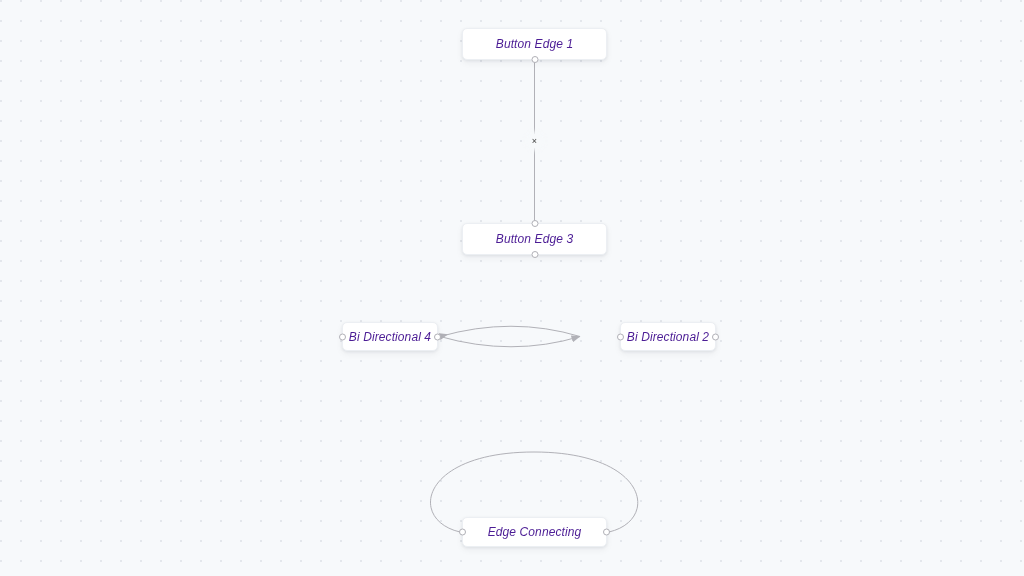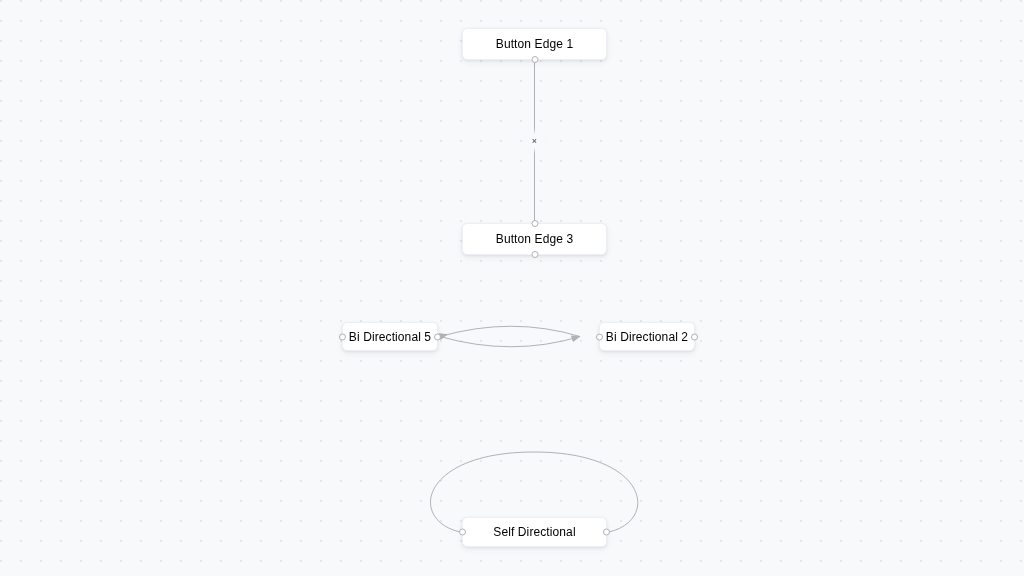--- a/index.html
+++ b/index.html
@@ -61,24 +61,25 @@
     box-shadow: 0 1px 3px rgba(16, 24, 40, 0.07),
                 0 3px 7px rgba(16, 24, 40, 0.05);
     display: flex;
     align-items: center;
     justify-content: center;
     cursor: grab;
   }
   .rf-node-label {
     font-size: 12px;
     line-height: 14px;
-    color: #000000;
+    color: #4c1d95;
     white-space: nowrap;
     letter-spacing: 0.1px;
     user-select: none;
+    font-style: italic;
   }
 
   
   .handle {
     position: absolute;
     width: 7px;
     height: 7px;
     box-sizing: border-box;
     border-radius: 50%;
     background: #ffffff;
@@ -143,33 +144,33 @@
       <div class="handle bottom"></div>
     </div>
 
     <div class="rf-node" style="left:462px; top:223px; width:145px; height:32px;">
       <span class="rf-node-label">Button Edge 3</span>
       <div class="handle top"></div>
       <div class="handle bottom"></div>
     </div>
 
     <div class="rf-node" style="left:342px; top:322px; width:96px; height:29px;">
-      <span class="rf-node-label">Bi Directional 5</span>
+      <span class="rf-node-label">Bi Directional 4</span>
       <div class="handle left"></div>
       <div class="handle right"></div>
     </div>
 
-    <div class="rf-node" style="left:599px; top:322px; width:96px; height:29px;">
+    <div class="rf-node" style="left:620px; top:322px; width:96px; height:29px;">
       <span class="rf-node-label">Bi Directional 2</span>
       <div class="handle left"></div>
       <div class="handle right"></div>
     </div>
 
     <div class="rf-node" style="left:462px; top:517px; width:145px; height:30px;">
-      <span class="rf-node-label">Self Directional</span>
+      <span class="rf-node-label">Edge Connecting</span>
       <div class="handle left"></div>
       <div class="handle right"></div>
     </div>
   </div>
 
   <button class="edge-button" style="left:527.5px; top:134px;">×</button>
 
 </div>
 
 </body></html>

